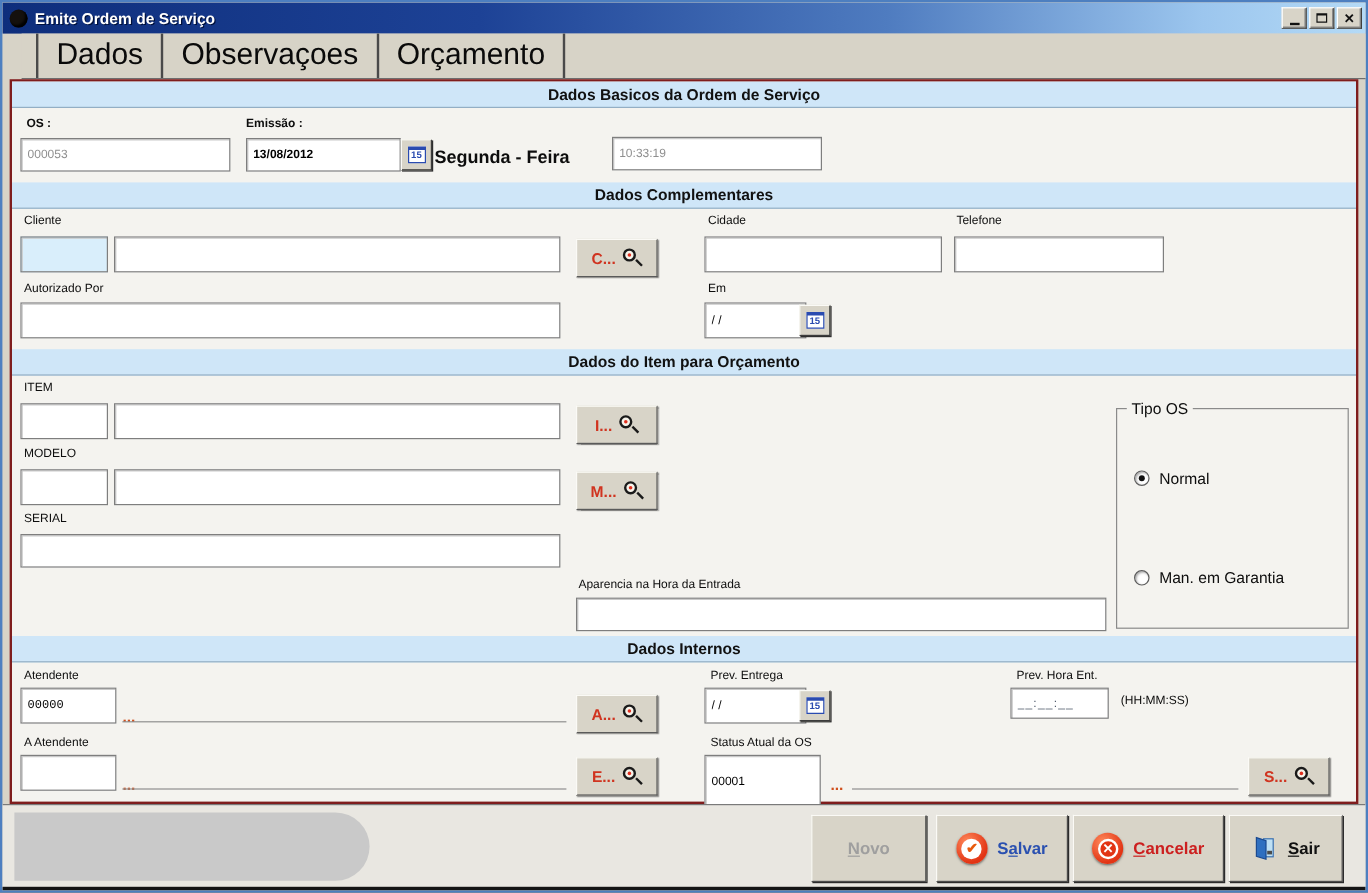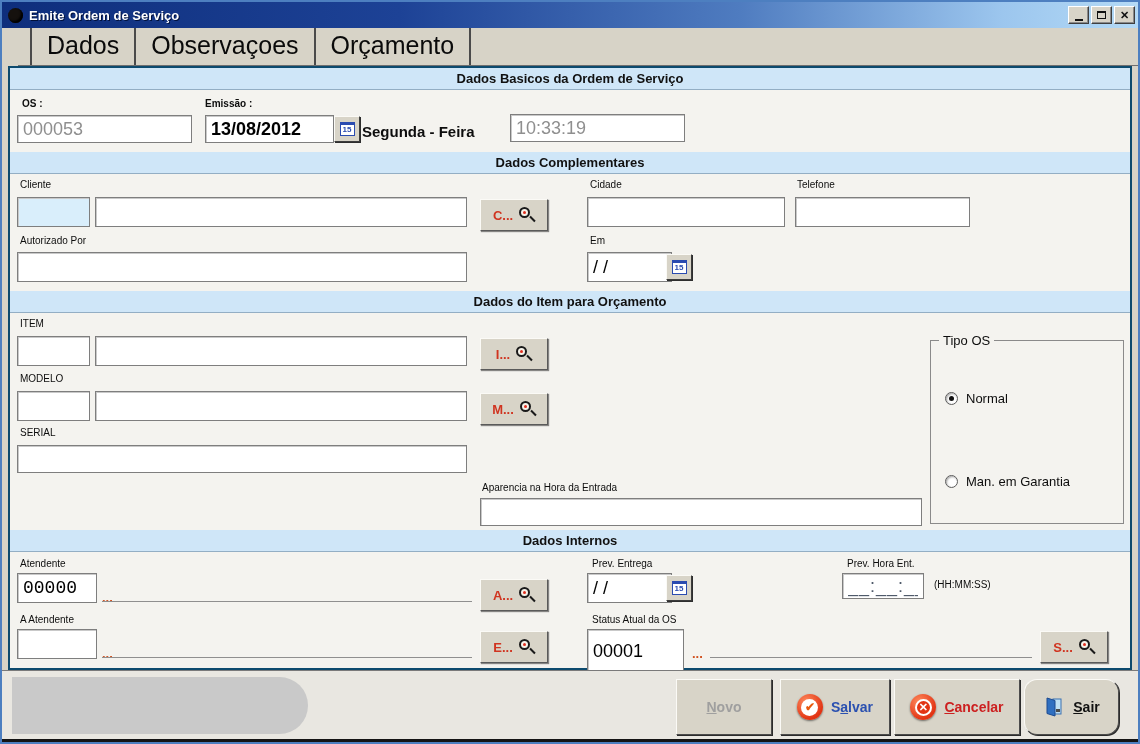--- a/index.html
+++ b/index.html
@@ -26,29 +26,29 @@
 
   
   .tabbar { position:absolute; left:16px; top:26px; width:1136px; height:38px;
     background:#d7d3c7; border-bottom:1px solid #6e6e6e; display:flex; align-items:stretch; padding-left:12px; }
   .tab { font-size:25px; color:#0a0a0a; padding:2px 15px 4px 15px;
     border-right:2px solid #4a4a4a; display:flex; align-items:center; background:transparent; }
   .tab:first-child { border-left:2px solid #4a4a4a; }
 
   
   .panel { position:absolute; left:6px; top:64px; width:1124px; height:604px;
-    border:2px solid #0c4a6e; background:#f4f3ef; }
+    border:2px solid #7f1d1d; background:#f4f3ef; }
   .sechead { position:absolute; left:0; width:1120px; height:22px; background:#cfe6f8;
     border-bottom:1px solid #93aec4; display:flex; align-items:center; justify-content:center;
     font-size:13px; font-weight:bold; color:#111; }
   .lbl { position:absolute; font-size:10px; color:#0d0d0d; white-space:nowrap; }
   .lbl.b { font-weight:bold; }
   .fld { position:absolute; background:#fff; border:1px solid #7e7e7e;
     box-shadow:inset 1px 1px 0 #c9c9c9; font-family:"Liberation Sans",sans-serif;
-    font-size:18px; color:#000; padding:0 5px; outline:none; }
+    font-size:10px; color:#000; padding:0 5px; outline:none; }
   .fld.gray { color:#8f8f8f; }
   .fld.bold { font-weight:bold; }
   .fld.bluebg { background:#d9eefb; }
   .fld.mask { color:#4f5a6a; letter-spacing:1px; }
 
   
   .cal { position:absolute; width:26px; height:26px; background:#d8d4c8;
     border:1px solid #fbfaf6; border-right-color:#3c3c3c; border-bottom-color:#3c3c3c;
     box-shadow:1px 1px 0 #2e2e2e; display:flex; align-items:center; justify-content:center; padding:0; }
   .cal .pg { width:15px; height:14px; background:#fff; border:1px solid #2a4bb0;
@@ -271,21 +271,21 @@
       <span class="lab-save"><span>S</span><span class="u">a</span><span>lvar</span></span>
     </button>
 
     <button class="btn" style="left:892px; width:126px;">
       <span class="ic-round">
           <span class="inner x">✕</span>
         </span>
       <span class="lab-cancel"><span class="u">C</span><span>ancelar</span></span>
     </button>
 
-    <button class="btn" style="left:1022px; width:95px;border-radius:13px;">
+    <button class="btn" style="left:1022px; width:95px;">
       <span style="display:inline-flex;">
         <svg width="22" height="22" viewBox="0 0 22 22">
           <rect x="10" y="3" width="8" height="15" fill="#bfe0f4" stroke="#3a70b0"></rect>
           <path d="M4 2 L12 4.5 L12 20 L4 17.5 Z" fill="#2f6fc0" stroke="#1c4a90"></path>
           <rect x="13" y="13" width="4" height="3" fill="#4c4c4c"></rect>
         </svg>
       </span>
       <span class="lab-exit"><span class="u">S</span><span>air</span></span>
     </button>
   </div>

